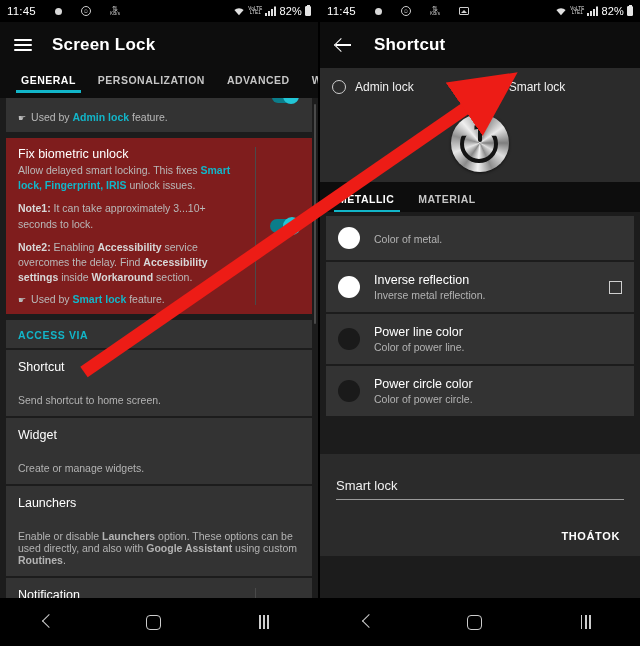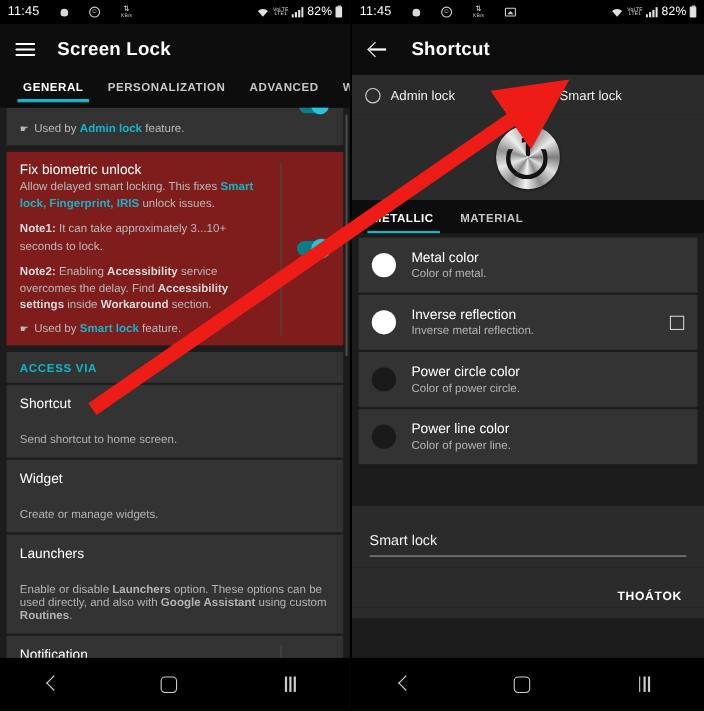--- a/index.html
+++ b/index.html
@@ -345,44 +345,43 @@
 
     <div class="subtabs">
       <div class="tab active">METALLIC</div>
       <div class="tab">MATERIAL</div>
     </div>
 
     <div class="colorlist">
       <div class="colorrow">
         <span class="swatch" style="background:#ffffff"></span>
         <div class="grow">
-          <div class="t1">Metal color</div>
           <div class="t2">Color of metal.</div>
         </div>
       </div>
       <div class="colorrow">
         <span class="swatch" style="background:#ffffff"></span>
         <div class="grow">
           <div class="t1">Inverse reflection</div>
           <div class="t2">Inverse metal reflection.</div>
         </div>
         <span class="chkbox"></span>
       </div>
       <div class="colorrow">
         <span class="swatch" style="background:#1a1a1a"></span>
         <div class="grow">
-          <div class="t1">Power circle color</div>
-          <div class="t2">Color of power circle.</div>
+          <div class="t1">Power line color</div>
+          <div class="t2">Color of power line.</div>
         </div>
       </div>
       <div class="colorrow">
         <span class="swatch" style="background:#1a1a1a"></span>
         <div class="grow">
-          <div class="t1">Power line color</div>
-          <div class="t2">Color of power line.</div>
+          <div class="t1">Power circle color</div>
+          <div class="t2">Color of power circle.</div>
         </div>
       </div>
     </div>
 
     <div class="spacer-dark" style="height:36px;background:#1c1c1c;"></div>
 
     <div class="dlgarea">
       <div class="inputline">
         <span class="val">Smart lock</span>
       </div>

